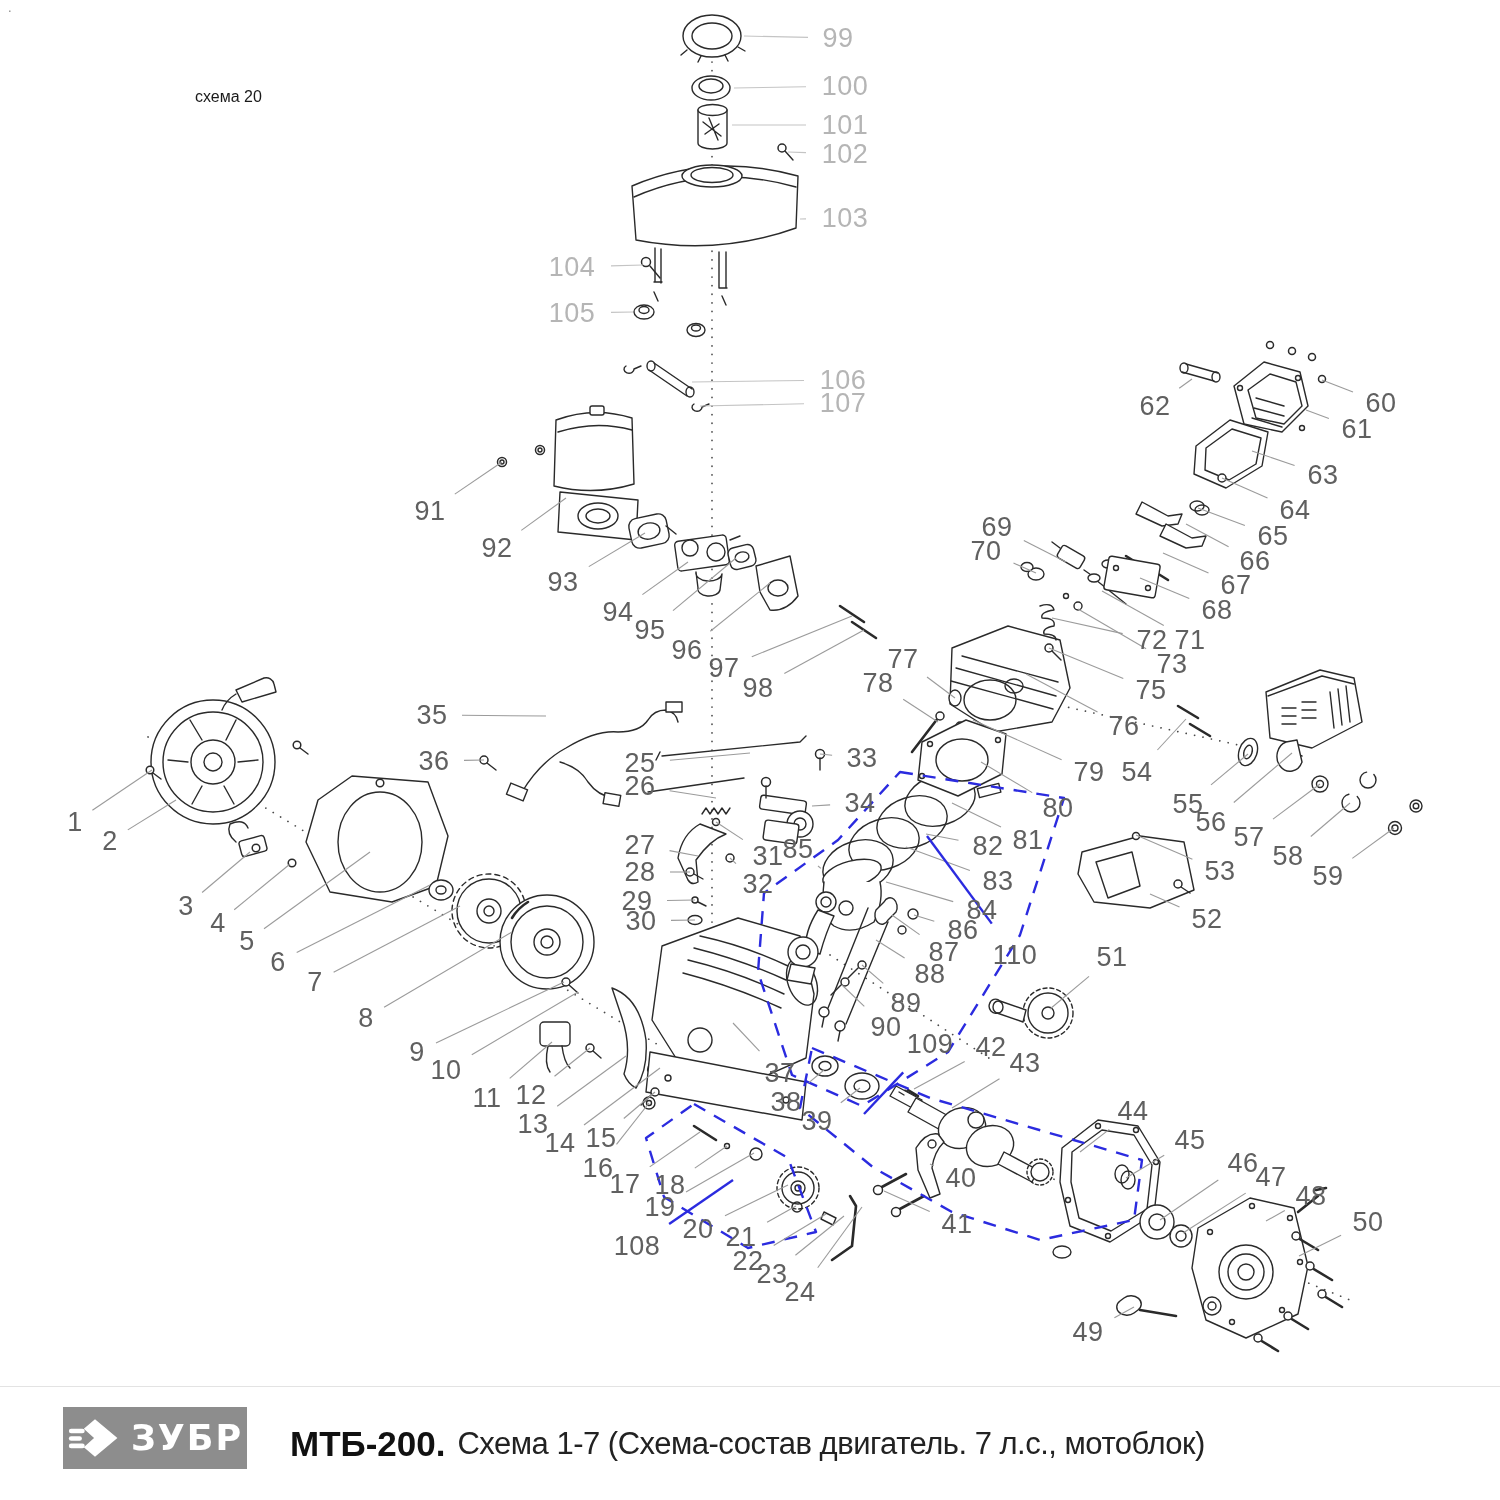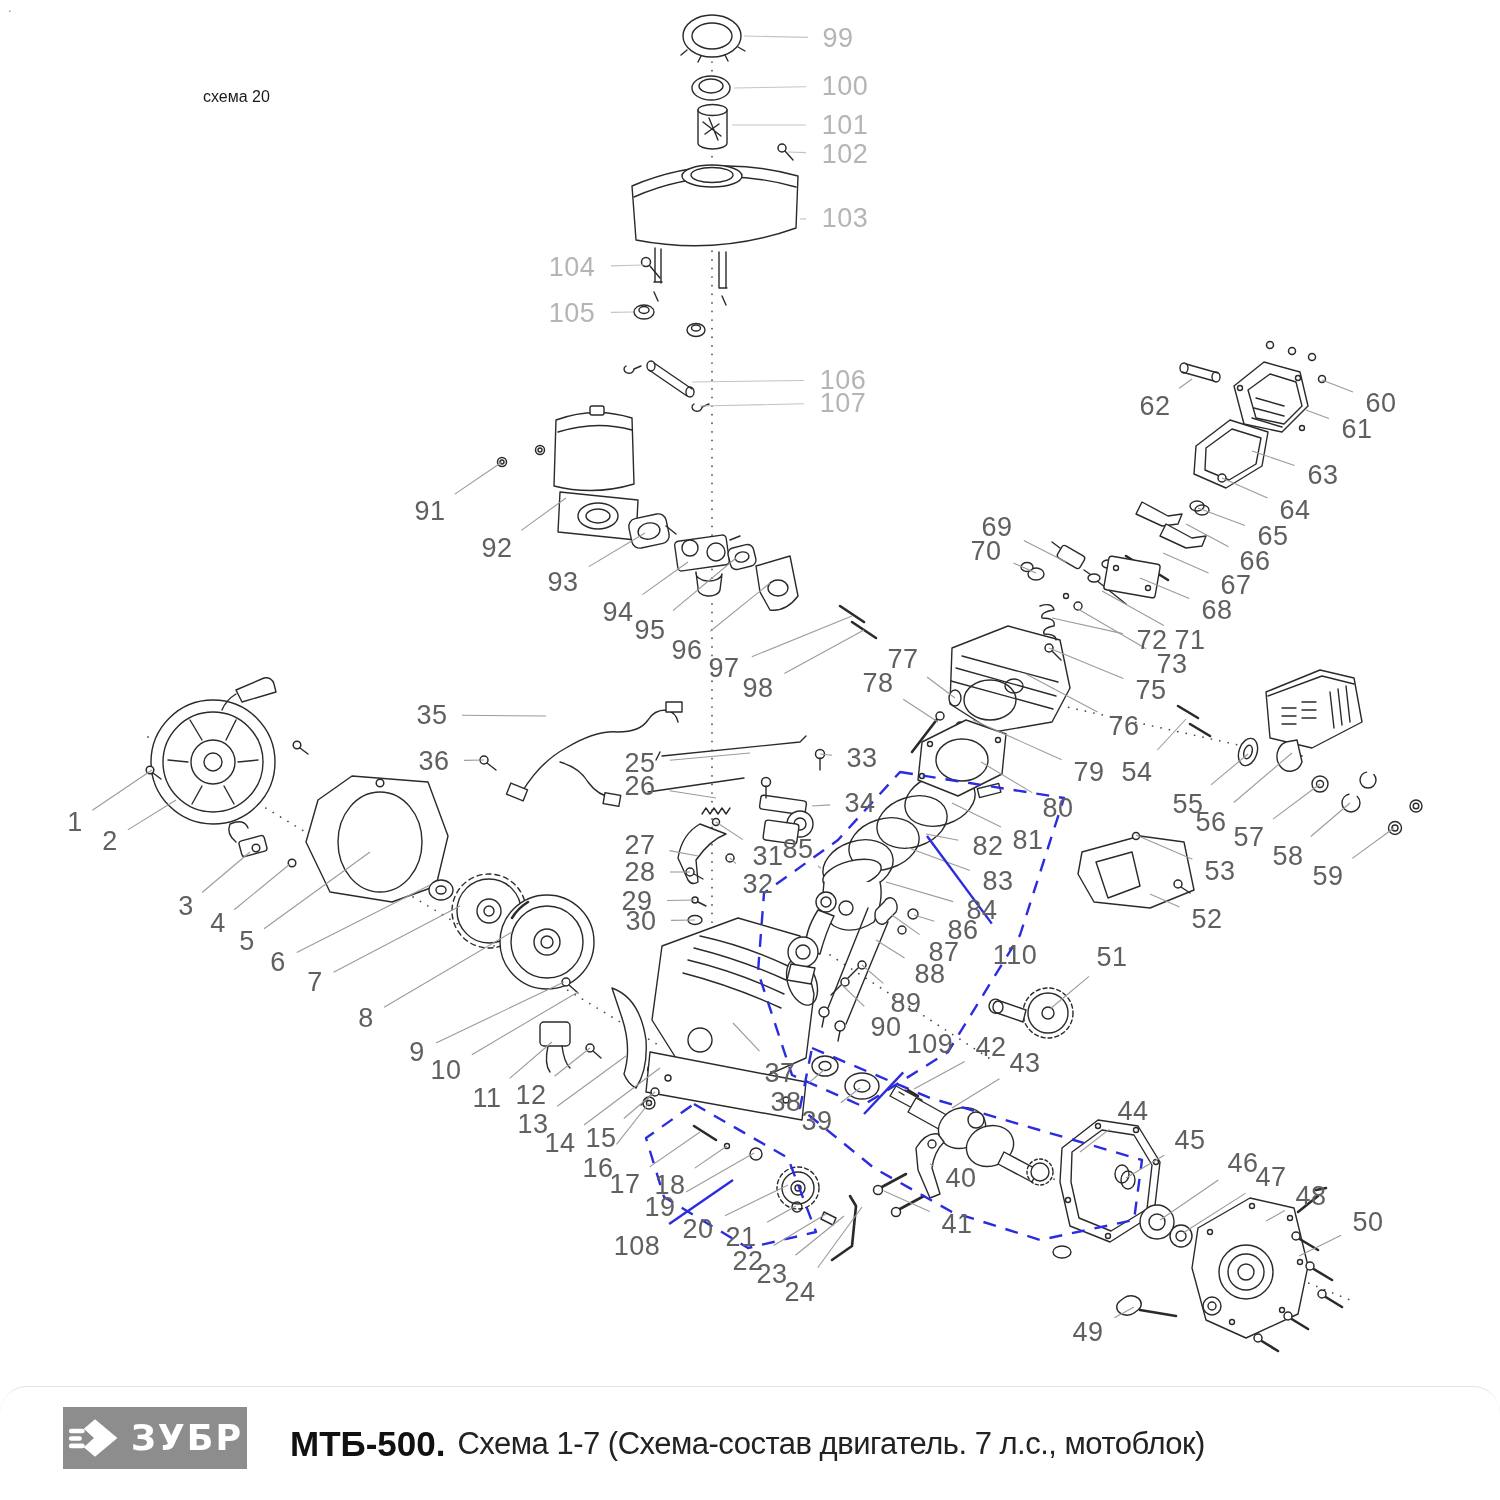--- a/index.html
+++ b/index.html
@@ -1,36 +1,36 @@
 <!DOCTYPE html>
 <html><head>
 <meta charset="utf-8">
 <style>
   html,body{margin:0;padding:0;background:#fff;}
   body{width:1500px;height:1500px;position:relative;overflow:hidden;
        font-family:"Liberation Sans",sans-serif;color:#1c1c1c;}
   .corner-mark{position:absolute;left:8px;top:0px;font-size:13px;color:#888;}
-  .scheme-note{position:absolute;left:203px;top:88px;font-size:16px;color:#1a1a1a;}
+  .scheme-note{position:absolute;left:195px;top:88px;font-size:16px;color:#1a1a1a;}
   #diagram{position:absolute;left:0;top:0;}
   
   .ln{fill:none;stroke:#2a2a2a;stroke-width:1.4;stroke-linecap:round;stroke-linejoin:round;}
   .fn{fill:#fff;stroke:#2a2a2a;stroke-width:1.4;stroke-linecap:round;stroke-linejoin:round;}
   .thk{stroke-width:2.6;}
   .hw{fill:#fff;stroke:#2a2a2a;stroke-width:1.5;}
   .dot{fill:none;stroke:#4a4a4a;stroke-width:1.7;stroke-dasharray:.1 8.5;stroke-linecap:round;}
   .leader{stroke:#9b9b9b;stroke-width:1.1;}
   .leader.lt{stroke:#c4c4c4;}
   .leader.hl{stroke:#2b2bdf;stroke-width:2.4;}
   .plbl{font:27px "Liberation Sans",sans-serif;fill:#606060;text-anchor:middle;
         dominant-baseline:central;letter-spacing:.5px;}
   .plbl.lt{fill:#b5b5b5;}
   .region{fill:none;stroke:#2b2bdf;stroke-width:2.4;stroke-dasharray:13 10;stroke-linejoin:round;}
   
   .footer{position:absolute;left:0;top:1386px;width:1500px;height:114px;background:#fff;
-          border-top:1px solid #e3e3e3;border-radius:27px;}
+          border-top:1px solid #e3e3e3;}
   .logo{position:absolute;left:63px;top:20px;width:184px;height:62px;background:#8d8d8d;
         display:flex;align-items:center;justify-content:center;gap:8px;}
   .logo-text{color:#fff;font-weight:bold;font-size:35px;letter-spacing:2px;
              font-family:"DejaVu Sans",sans-serif;}
   .title-line{position:absolute;left:290px;top:0;height:100%;display:flex;align-items:center;}
   .model{font-size:35px;font-weight:bold;color:#111;}
   .subtitle{font-size:31px;font-weight:400;color:#222;margin-left:12px;letter-spacing:-0.5px;}
 </style>
 </head>
 <body>
@@ -623,16 +623,16 @@
   <div class="logo">
     <svg width="56" height="44" viewBox="0 0 60 44">
       <rect x="2" y="12" width="17" height="5" rx="2.5" fill="#ffffff"></rect>
       <rect x="2" y="20" width="14" height="5" rx="2.5" fill="#ffffff"></rect>
       <rect x="2" y="28" width="17" height="5" rx="2.5" fill="#ffffff"></rect>
       <polygon points="30,2 54,22 30,42 18,32 29,22 18,12" fill="#ffffff"></polygon>
     </svg>
     <span class="logo-text">ЗУБР</span>
   </div>
   <div class="title-line">
-    <span class="model">МТБ-500.</span>
+    <span class="model">МТБ-200.</span>
     <span class="subtitle">Схема 1-7 (Схема-состав двигатель. 7 л.с., мотоблок)</span>
   </div>
 </div>
 
 </body></html>

